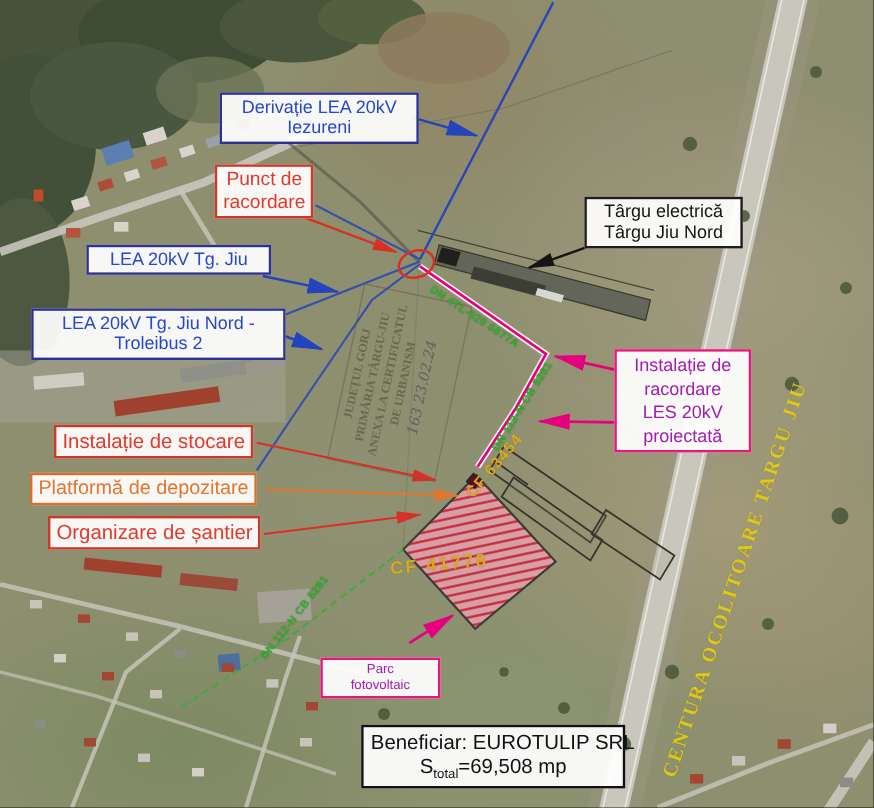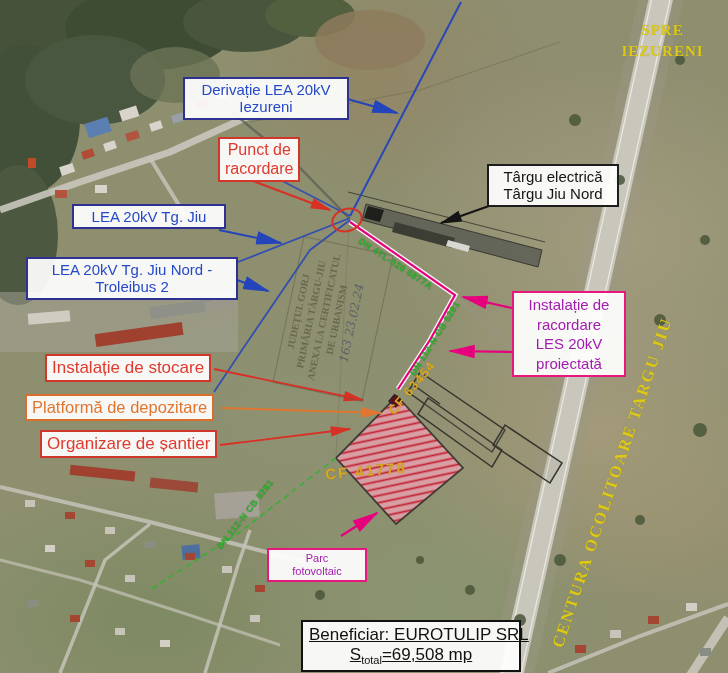--- a/index.html
+++ b/index.html
@@ -216,38 +216,34 @@
   </svg>
 
   <div class="stamp">
     <div>JUDEȚUL GORJ</div>
     <div>PRIMĂRIA TÂRGU-JIU</div>
     <div>ANEXA LA CERTIFICATUL</div>
     <div>DE URBANISM</div>
     <div class="hand">163  23.02.24</div>
   </div>
 
-  <div class="ytext" style="left:600px;top:20px;width:125px;text-align:center;font-size:15px;letter-spacing:1px;line-height:1.4;">
-    <div>SPRE</div>
-    <div>IEZURENI</div>
-  </div>
   <div class="ytext" style="left:455px;top:495px;width:300px;text-align:center;font-size:16.5px;letter-spacing:2px;transform:rotate(-71.5deg);">CENTURA OCOLITOARE TARGU JIU</div>
   <div class="cf" style="left:385px;top:408px;font-size:13px;letter-spacing:1px;transform:rotate(-50deg);transform-origin:left top;">CF 63454</div>
   <div class="cf" style="left:325px;top:462px;font-size:15px;letter-spacing:2px;transform:rotate(-5deg);">CF 41778</div>
 
   <div class="glabel" style="left:362px;top:236px;transform:rotate(33deg);transform-origin:left top;">DN 4TL-020 6877A</div>
   <div class="glabel" style="left:408px;top:372px;transform:rotate(-58deg);transform-origin:left top;">DN 112-N CB 5281</div>
   <div class="glabel" style="left:215px;top:545px;transform:rotate(-52deg);transform-origin:left top;">DN 112-N CB 5281</div>
 
   <div class="co blue" style="left:183px;top:77px;width:152px;">
     <div>Derivație LEA 20kV</div>
     <div>Iezureni</div>
   </div>
 
-  <div class="co redco" style="left:179px;top:137px;margin-left:39px;">
+  <div class="co redco" style="left:179px;top:137px;">
     <div>Punct de</div>
     <div>racordare</div>
   </div>
 
   <div class="co blackco" style="left:487px;top:164px;width:118px;">
     <div>Târgu electrică</div>
     <div>Târgu Jiu Nord</div>
   </div>
 
   <div class="co blue" style="left:72px;top:204px;width:140px;">
@@ -276,18 +272,18 @@
 
   <div class="co redco" style="left:40px;top:430px;font-size:17px;">
     <div>Organizare de șantier</div>
   </div>
 
   <div class="co magco" style="left:267px;top:548px;width:86px;font-size:11px;">
     <div>Parc</div>
     <div>fotovoltaic</div>
   </div>
 
-  <div class="co blackco benef" style="left:301px;top:620px;width:204px;text-decoration:underline;">
+  <div class="co blackco benef" style="left:301px;top:604px;width:204px;">
     <div>Beneficiar: EUROTULIP SRL</div>
     <div><span>S</span><sub>total</sub><span>=69,508 mp</span></div>
   </div>
 
 </div>
 
 </body></html>

